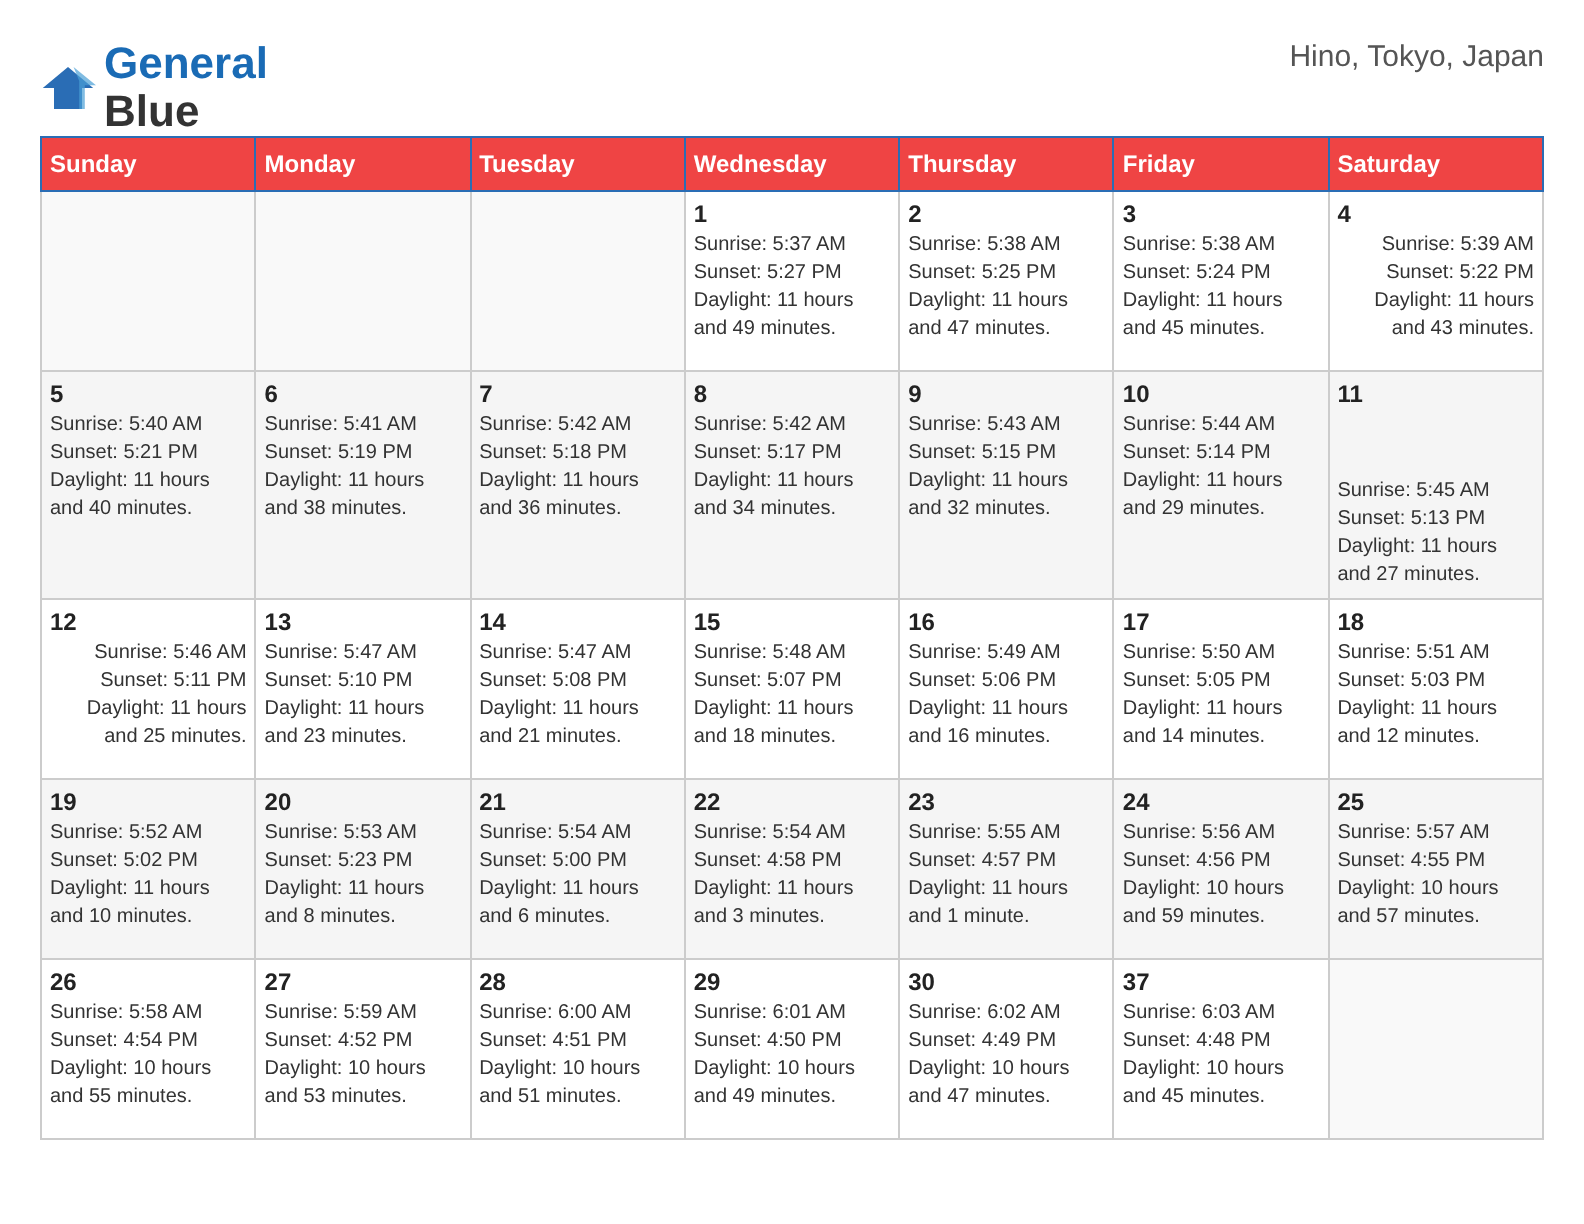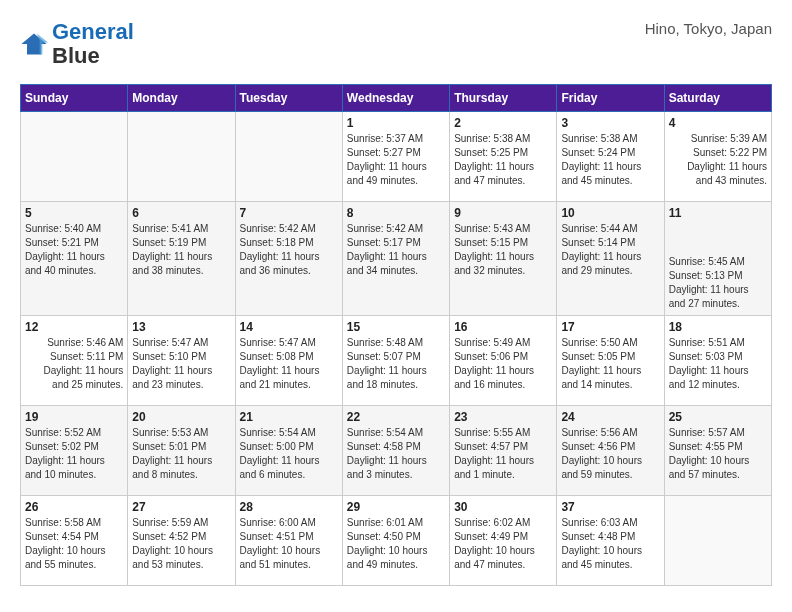--- a/index.html
+++ b/index.html
@@ -7,21 +7,20 @@
       font-family: Arial, sans-serif;
       background: #fff;
       width: 792px;
       min-height: 612px;
       padding: 20px;
     }
     .header {
       display: flex;
       justify-content: space-between;
       align-items: flex-start;
-      margin-bottom: 16px;
     }
     .logo {
       display: flex;
       align-items: center;
     }
     .logo-text {
       font-size: 22px;
       font-weight: bold;
       color: #333;
       line-height: 1.1;
@@ -45,21 +44,21 @@
     .subtitle {
       font-size: 15px;
       color: #555;
     }
     table {
       width: 100%;
       border-collapse: collapse;
       font-size: 11px;
     }
     thead tr th {
-      background-color: #4c1d95;
+      background-color: #ef4444;
       color: #fff;
       padding: 6px 4px;
       text-align: left;
       font-size: 12px;
       font-weight: bold;
       border: 1px solid #2a6db5;
     }
     tbody tr td {
       border: 1px solid #ccc;
       vertical-align: top;
@@ -241,21 +240,21 @@
       <tr>
         <td>
           <div class="day-num">19</div>
           <div class="day-info" style="white-space: pre-line;">Sunrise: 5:52 AM
 Sunset: 5:02 PM
 Daylight: 11 hours and 10 minutes.</div>
         </td>
         <td>
           <div class="day-num">20</div>
           <div class="day-info" style="white-space: pre-line;">Sunrise: 5:53 AM
-Sunset: 5:01 PM
+Sunset: 5:23 PM
 Daylight: 11 hours and 8 minutes.</div>
         </td>
         <td>
           <div class="day-num">21</div>
           <div class="day-info" style="white-space: pre-line;">Sunrise: 5:54 AM
 Sunset: 5:00 PM
 Daylight: 11 hours and 6 minutes.</div>
         </td>
         <td>
           <div class="day-num">22</div>

